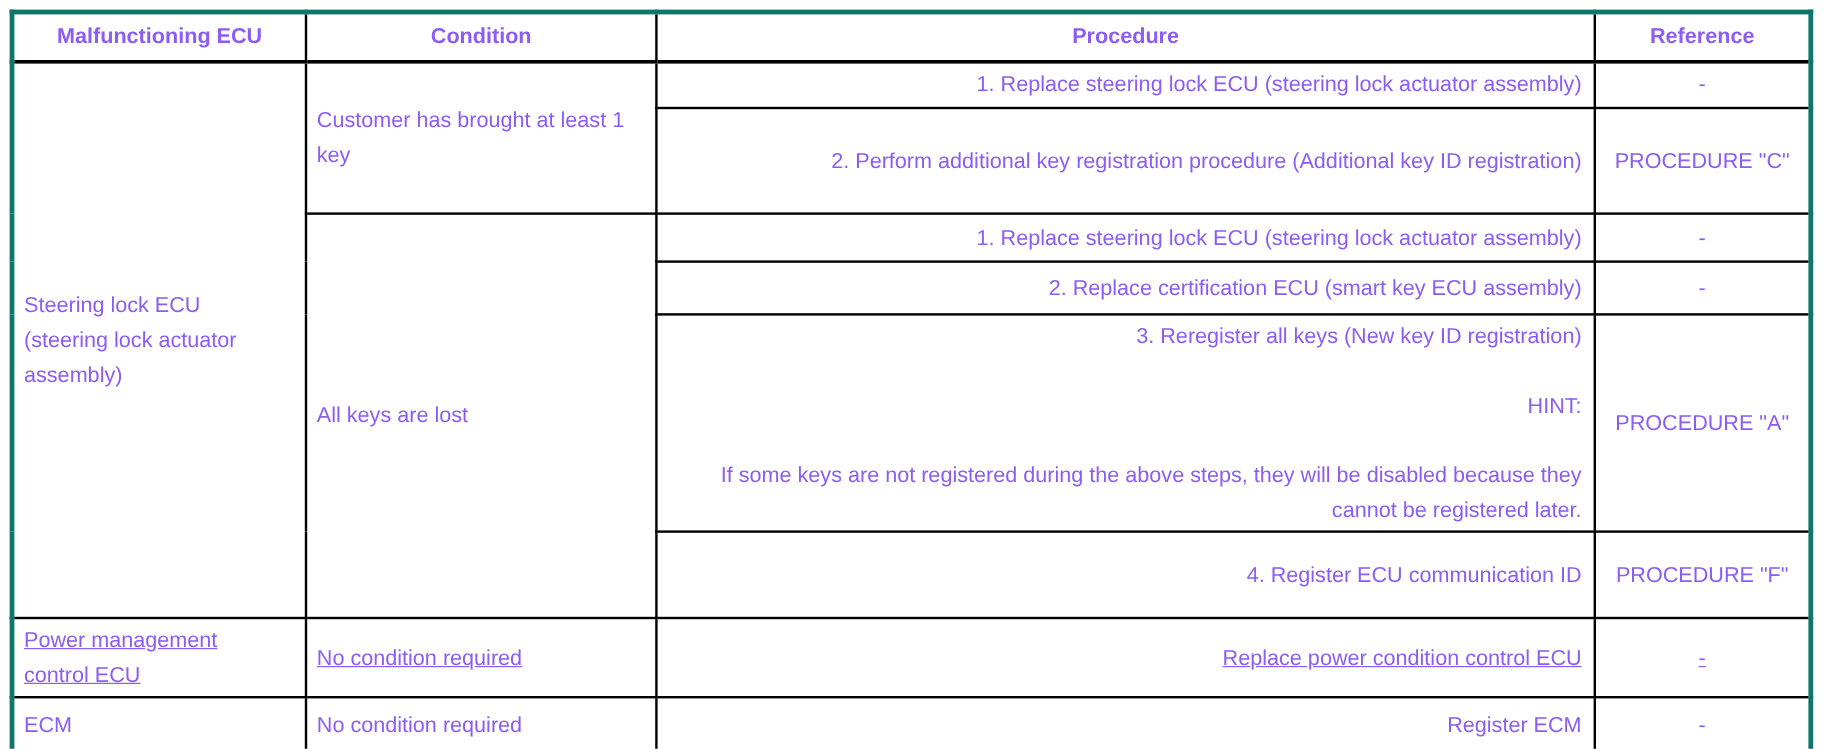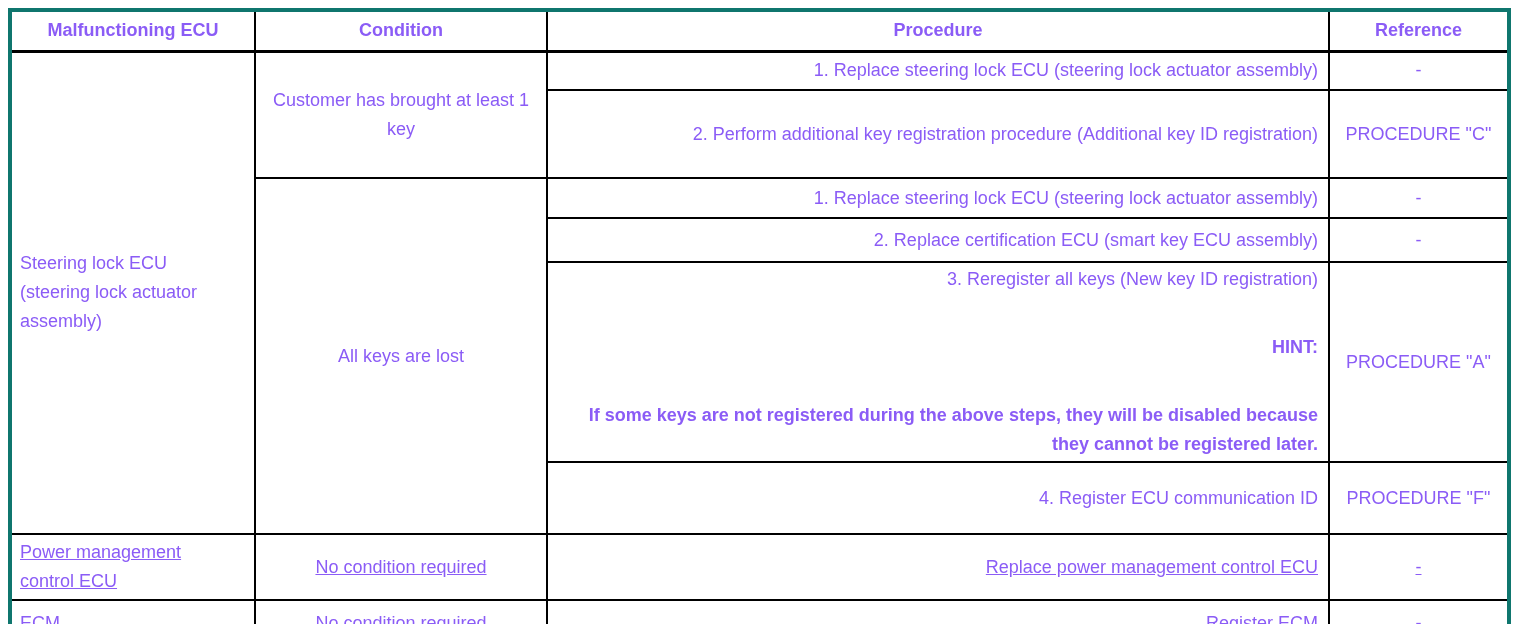--- a/index.html
+++ b/index.html
@@ -41,21 +41,21 @@
     text-align: center;
     vertical-align: middle;
     padding: 2px 4px;
   }
   td.c-ecu {
     text-align: left;
     vertical-align: middle;
     padding: 2px 29px 2px 8px;
   }
   td.c-cond {
-    text-align: center;
+    text-align: left;
     vertical-align: middle;
     padding: 2px 8px;
     border-radius: 28px;
   }
   td.c-proc {
     text-align: right;
     vertical-align: middle;
     padding: 2px 10px;
   }
   td.c-ref {
@@ -66,21 +66,21 @@
   tr.r-h  { height: 41px; }
   tr.r-a1 { height: 39px; }
   tr.r-a2 { height: 88px; }
   tr.r-b1 { height: 40px; }
   tr.r-b2 { height: 44px; }
   tr.r-b3 { height: 181px; }
   tr.r-b4 { height: 72px; }
   tr.r-c  { height: 66px; text-decoration: underline; }
   tr.r-d  { height: 48px; }
 
-  .hint-block { margin-top: 39px; font-weight: bold; }
+  .hint-block { margin-top: 29px; }
 </style>
 </head>
 <body>
 
 <div class="page">
   <table class="ecu-table">
     <colgroup>
       <col class="c1">
         <col class="c2">
         <col class="c3">
@@ -122,21 +122,21 @@
         </td>
         <td class="c-ref">PROCEDURE "A"</td>
       </tr>
       <tr class="r-b4">
         <td class="c-proc">4. Register ECU communication ID</td>
         <td class="c-ref">PROCEDURE "F"</td>
       </tr>
       <tr class="r-c">
         <td class="c-ecu">Power management control ECU</td>
         <td class="c-cond">No condition required</td>
-        <td class="c-proc">Replace power management control ECU</td>
+        <td class="c-proc">Replace power condition control ECU</td>
         <td class="c-ref">-</td>
       </tr>
       <tr class="r-d">
         <td class="c-ecu">ECM</td>
         <td class="c-cond">No condition required</td>
         <td class="c-proc">Register ECM</td>
         <td class="c-ref">-</td>
       </tr>
     </tbody>
   </table>

